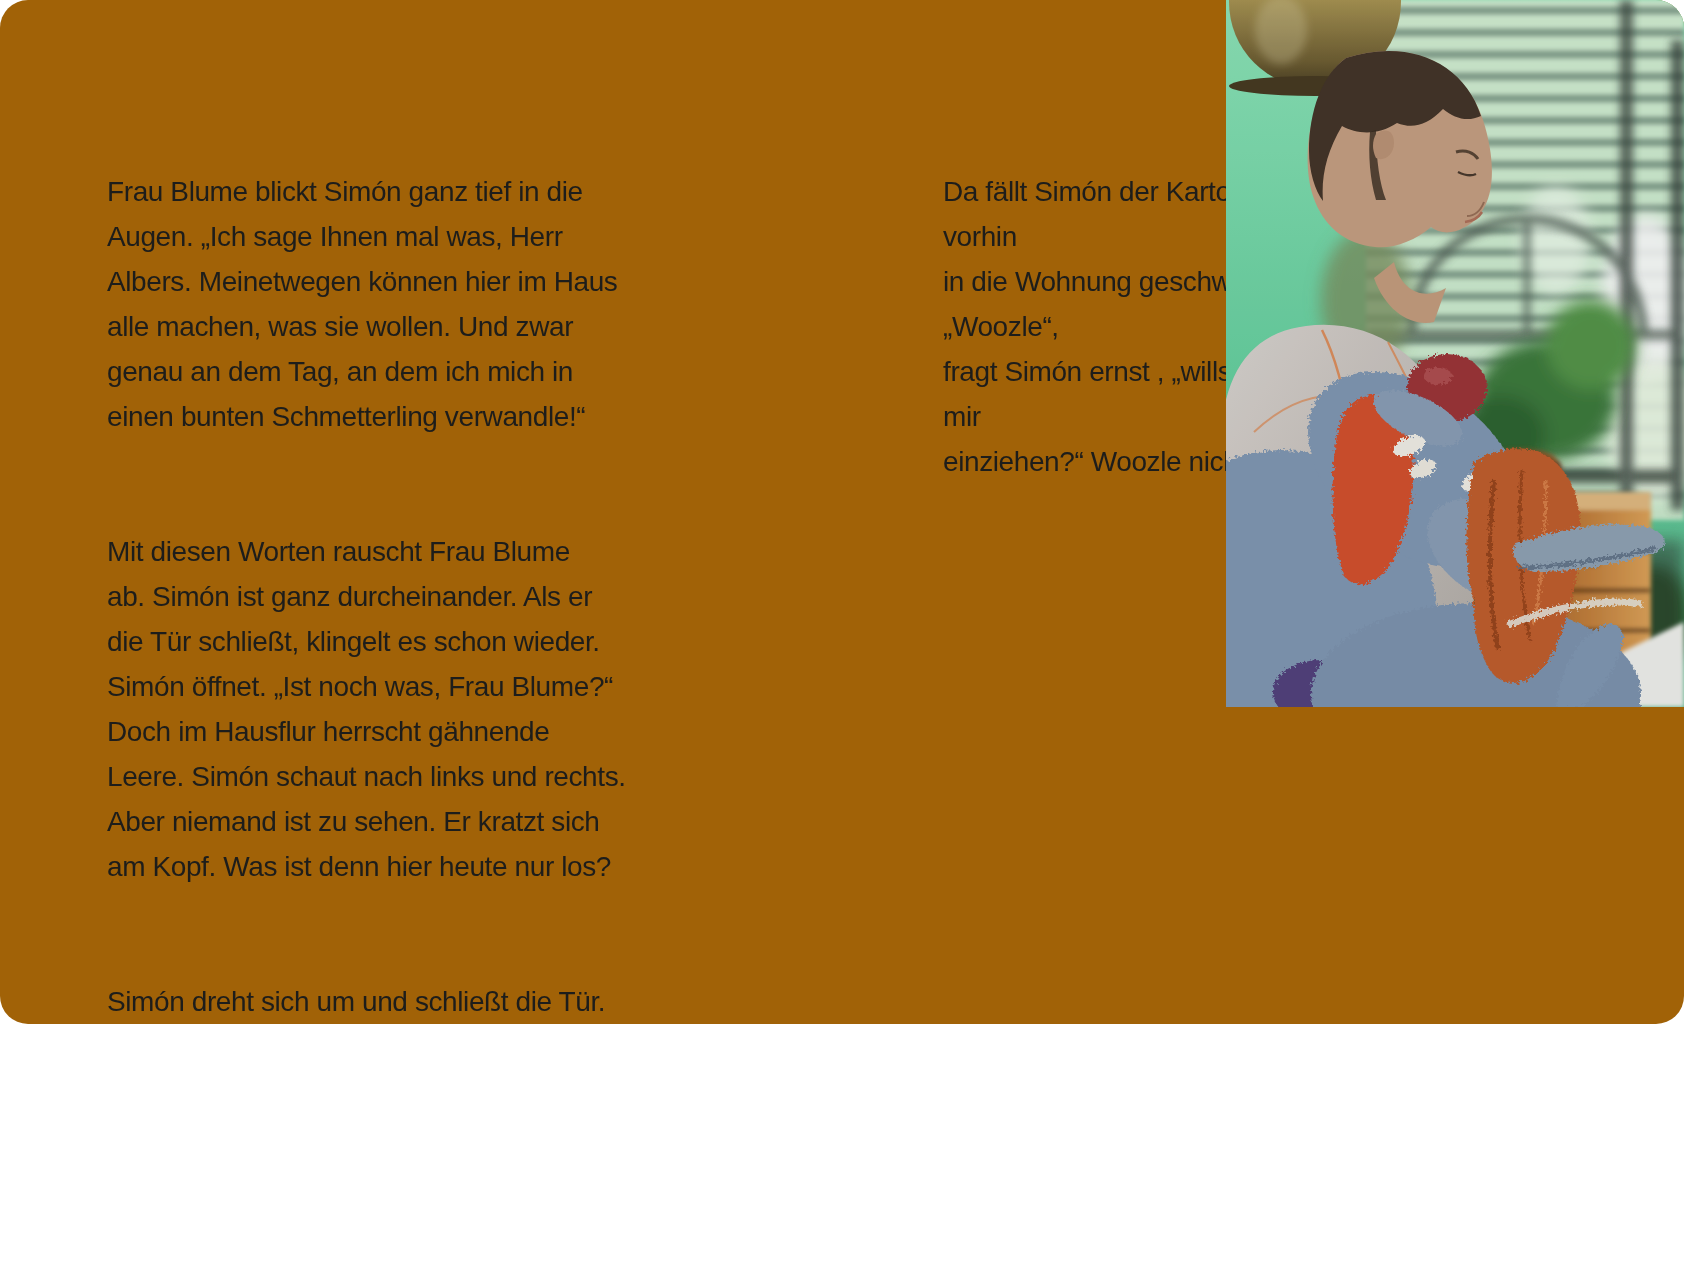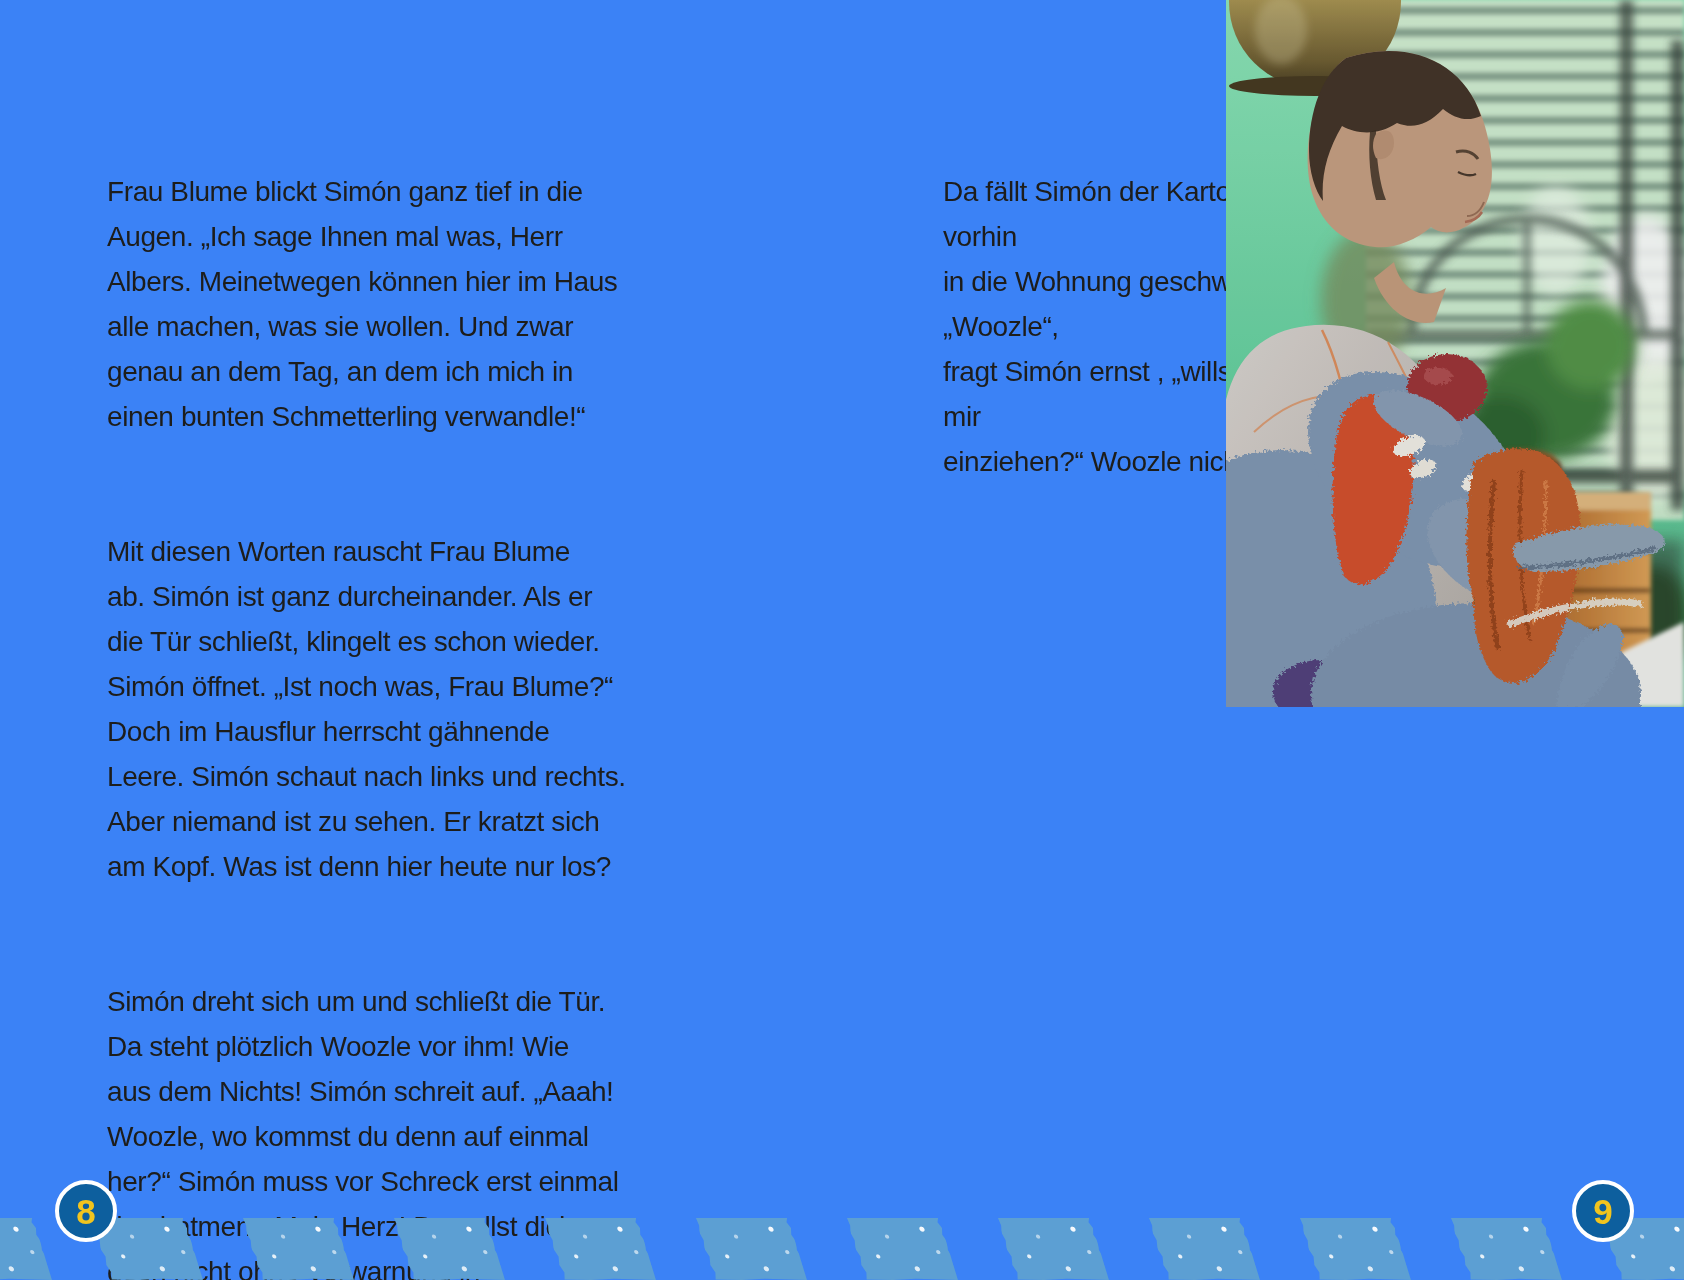--- a/index.html
+++ b/index.html
@@ -1,22 +1,23 @@
 <!DOCTYPE html>
 <html lang="de"><head>
 <meta charset="utf-8">
 <style>
   html,body{margin:0;padding:0;background:#ffffff;}
   #spread{
     position:relative;
-    width:1684px;height:1280px;
-    background:#3b82f6;
+    width:1684px;height:1024px;
+    background:#a16207;
     overflow:hidden;
     font-family:"Liberation Sans","DejaVu Sans",sans-serif;
     color:#1d1d1b;
+    border-radius:28px;
   }
   .textcol{
     position:absolute;
     font-size:28px;
     line-height:45px;
     letter-spacing:-0.4px;
     white-space:pre-line;
     color:#1d1d1b;
   }
   .textcol p{margin:0 0 45px 0;}

